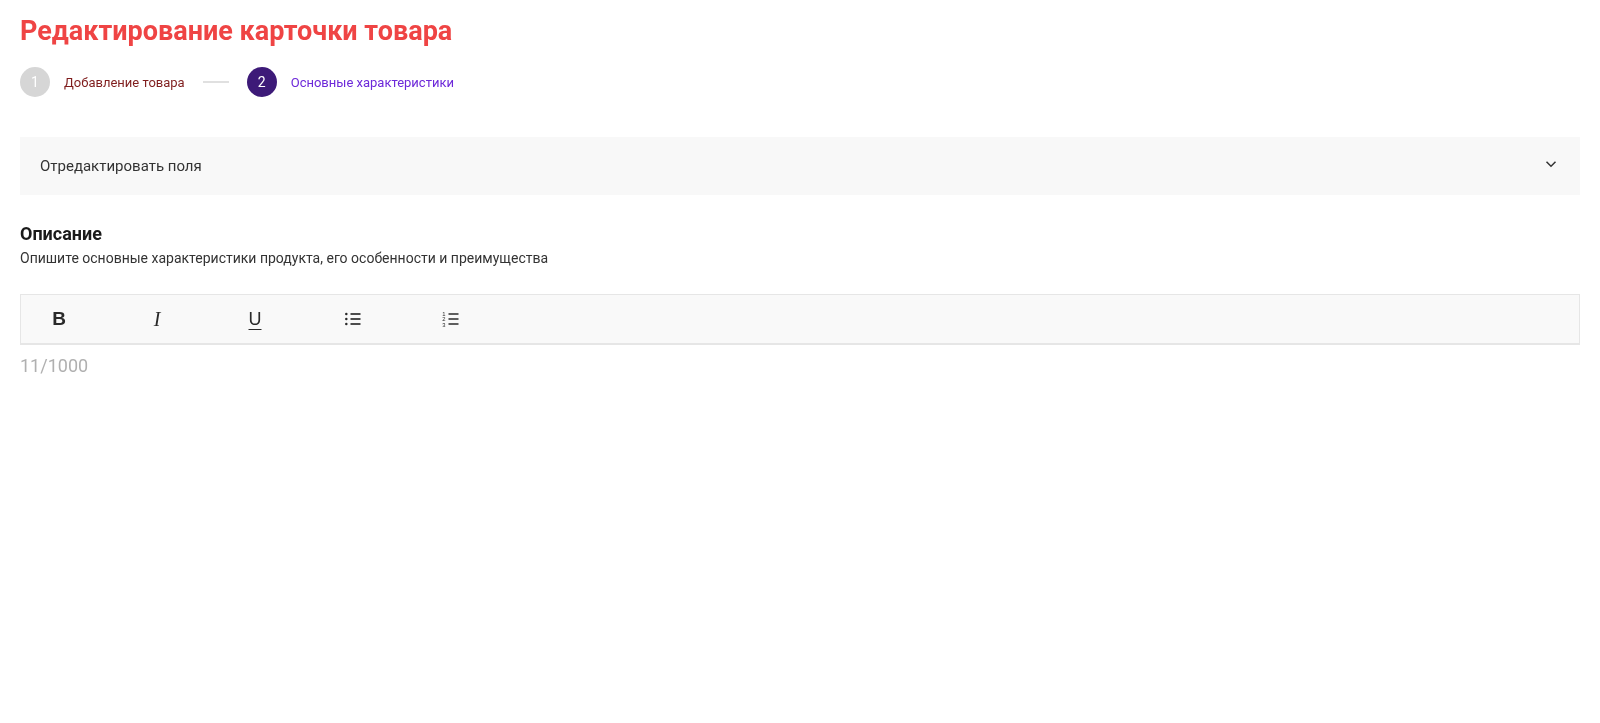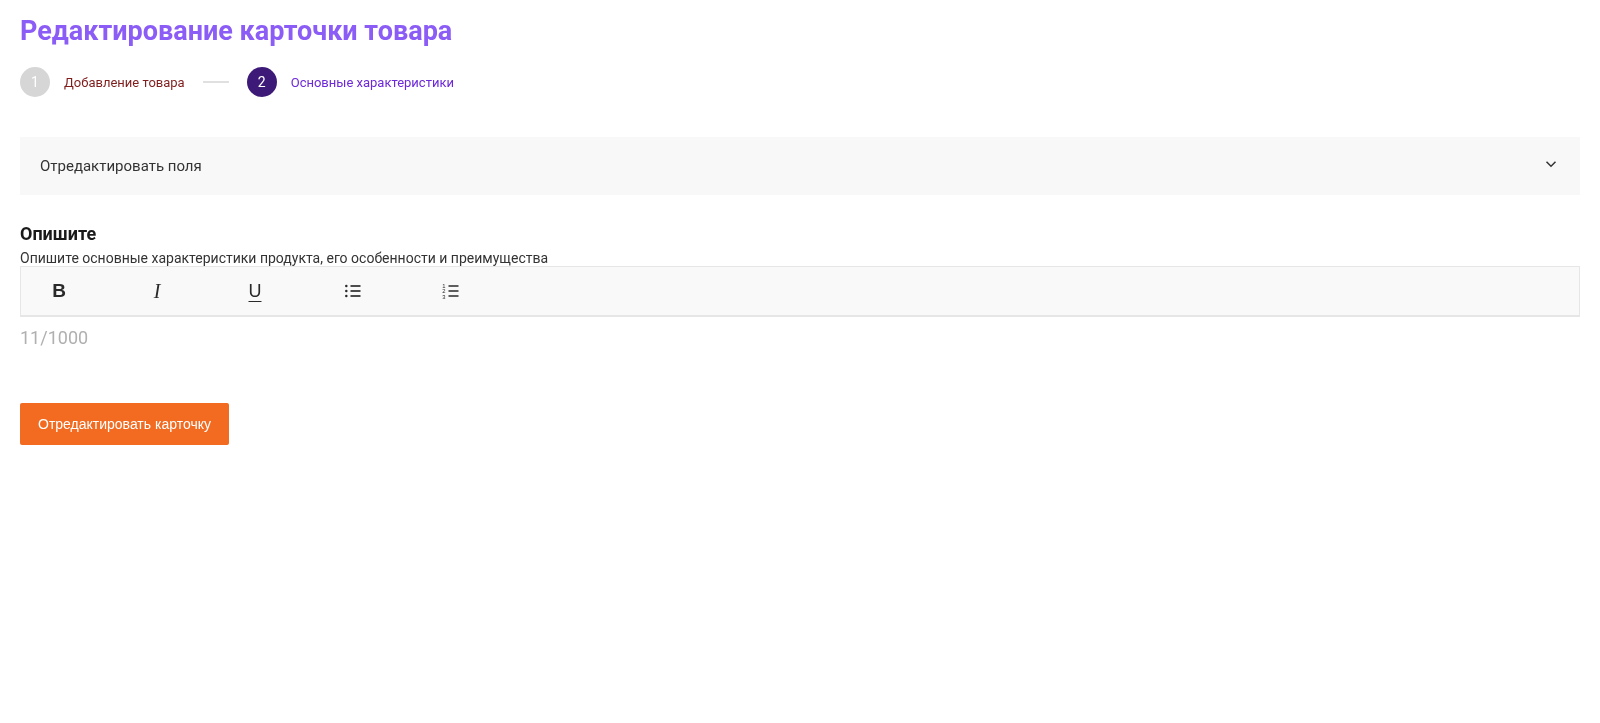--- a/index.html
+++ b/index.html
@@ -9,21 +9,21 @@
     }
     body {
       font-family: -apple-system, BlinkMacSystemFont, "Segoe UI", Roboto, Helvetica, Arial, sans-serif;
       background: #fff;
       padding: 15px 20px;
       width: 1600px;
     }
     .page-title {
       font-size: 27px;
       font-weight: 700;
-      color: #8b5cf6;
+      color: #ef4444;
       margin-bottom: 20px;
     }
     .stepper {
       display: flex;
       align-items: center;
       gap: 18px;
       margin-bottom: 40px;
     }
     .step {
       display: flex;
@@ -79,20 +79,21 @@
     }
     .section-title {
       font-size: 18px;
       font-weight: 700;
       color: #1a1a1a;
       margin-bottom: 6px;
     }
     .section-hint {
       font-size: 14px;
       color: #333;
+      margin-bottom: 28px;
     }
     .editor-wrap {
       border: 1px solid #e6e6e6;
       margin-bottom: 10px;
       position: relative;
     }
     .editor-toolbar {
       background: #f9f9f9;
       border-bottom: 1px solid #e6e6e6;
       display: flex;
@@ -179,21 +180,21 @@
 
   <div class="accordion">
     <span class="accordion-label">Отредактировать поля</span>
     <span>
       <svg class="chevron-down" viewBox="0 0 24 24" fill="none" stroke="#333" stroke-width="2">
         <polyline points="6 9 12 15 18 9"></polyline>
       </svg>
     </span>
   </div>
 
-  <div class="section-title">Опишите</div>
+  <div class="section-title">Описание</div>
   <div class="section-hint">Опишите основные характеристики продукта, его особенности и преимущества</div>
 
   <div class="editor-wrap">
     <div class="editor-toolbar">
       <div class="tb-btn bold">B</div>
       <div class="tb-btn italic">I</div>
       <div class="tb-btn underline">U</div>
       <div class="tb-btn">
         <svg class="tb-icon" viewBox="0 0 24 24" fill="none" stroke="#2a2a2a" stroke-width="2">
           <circle cx="4" cy="6" r="1.5" fill="#2a2a2a" stroke="none"></circle>
@@ -212,21 +213,20 @@
           <line x1="9" y1="12" x2="21" y2="12"></line>
           <text x="1.5" y="21" font-size="7" fill="#2a2a2a" stroke="none" font-family="sans-serif">3</text>
           <line x1="9" y1="18" x2="21" y2="18"></line>
         </svg>
       </div>
     </div>
   </div>
 
   <div class="char-count">11/1000</div>
 
-  <button class="submit-btn">Отредактировать карточку</button>
 
   <svg class="annotation-arrow" width="200" height="110">
     <defs>
       <marker id="arrowhead" markerWidth="8" markerHeight="8" refX="2" refY="4" orient="auto">
         <polygon points="0 0, 8 4, 0 8" fill="#e60000"></polygon>
       </marker>
     </defs>
     <line x1="185" y1="8" x2="18" y2="80" stroke="#e60000" stroke-width="6" marker-end="url(#arrowhead)"></line>
   </svg>
 

